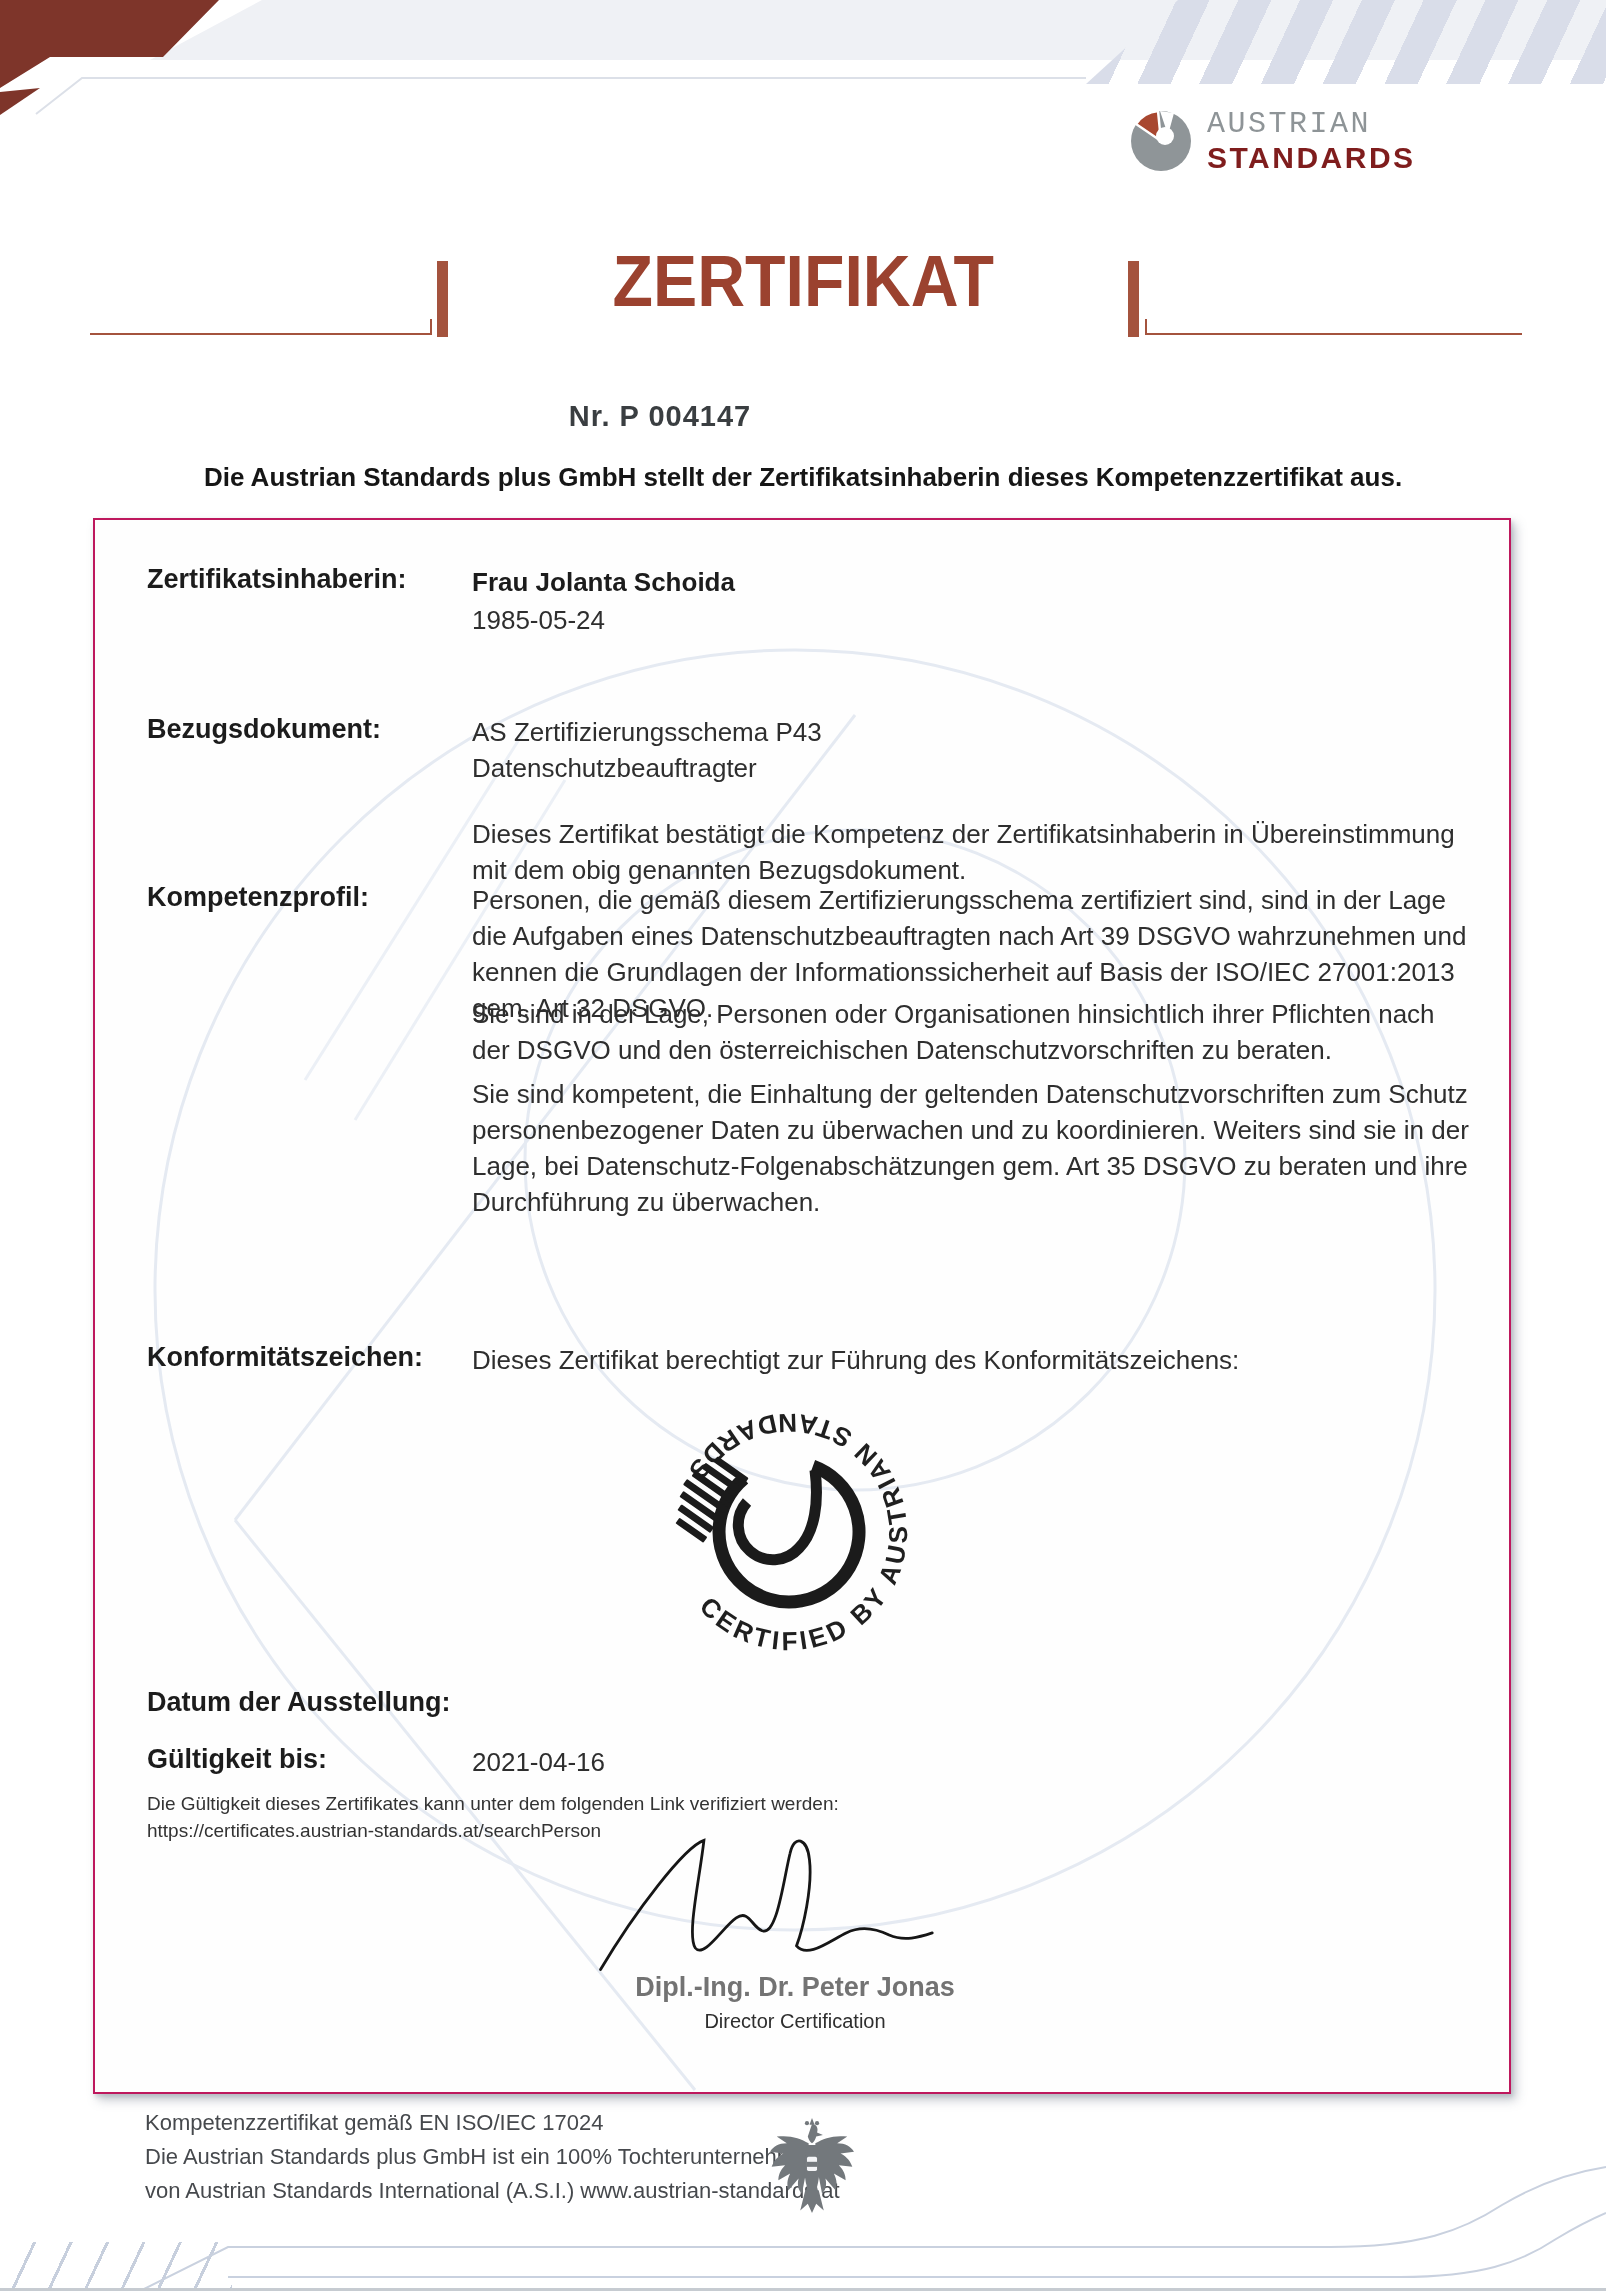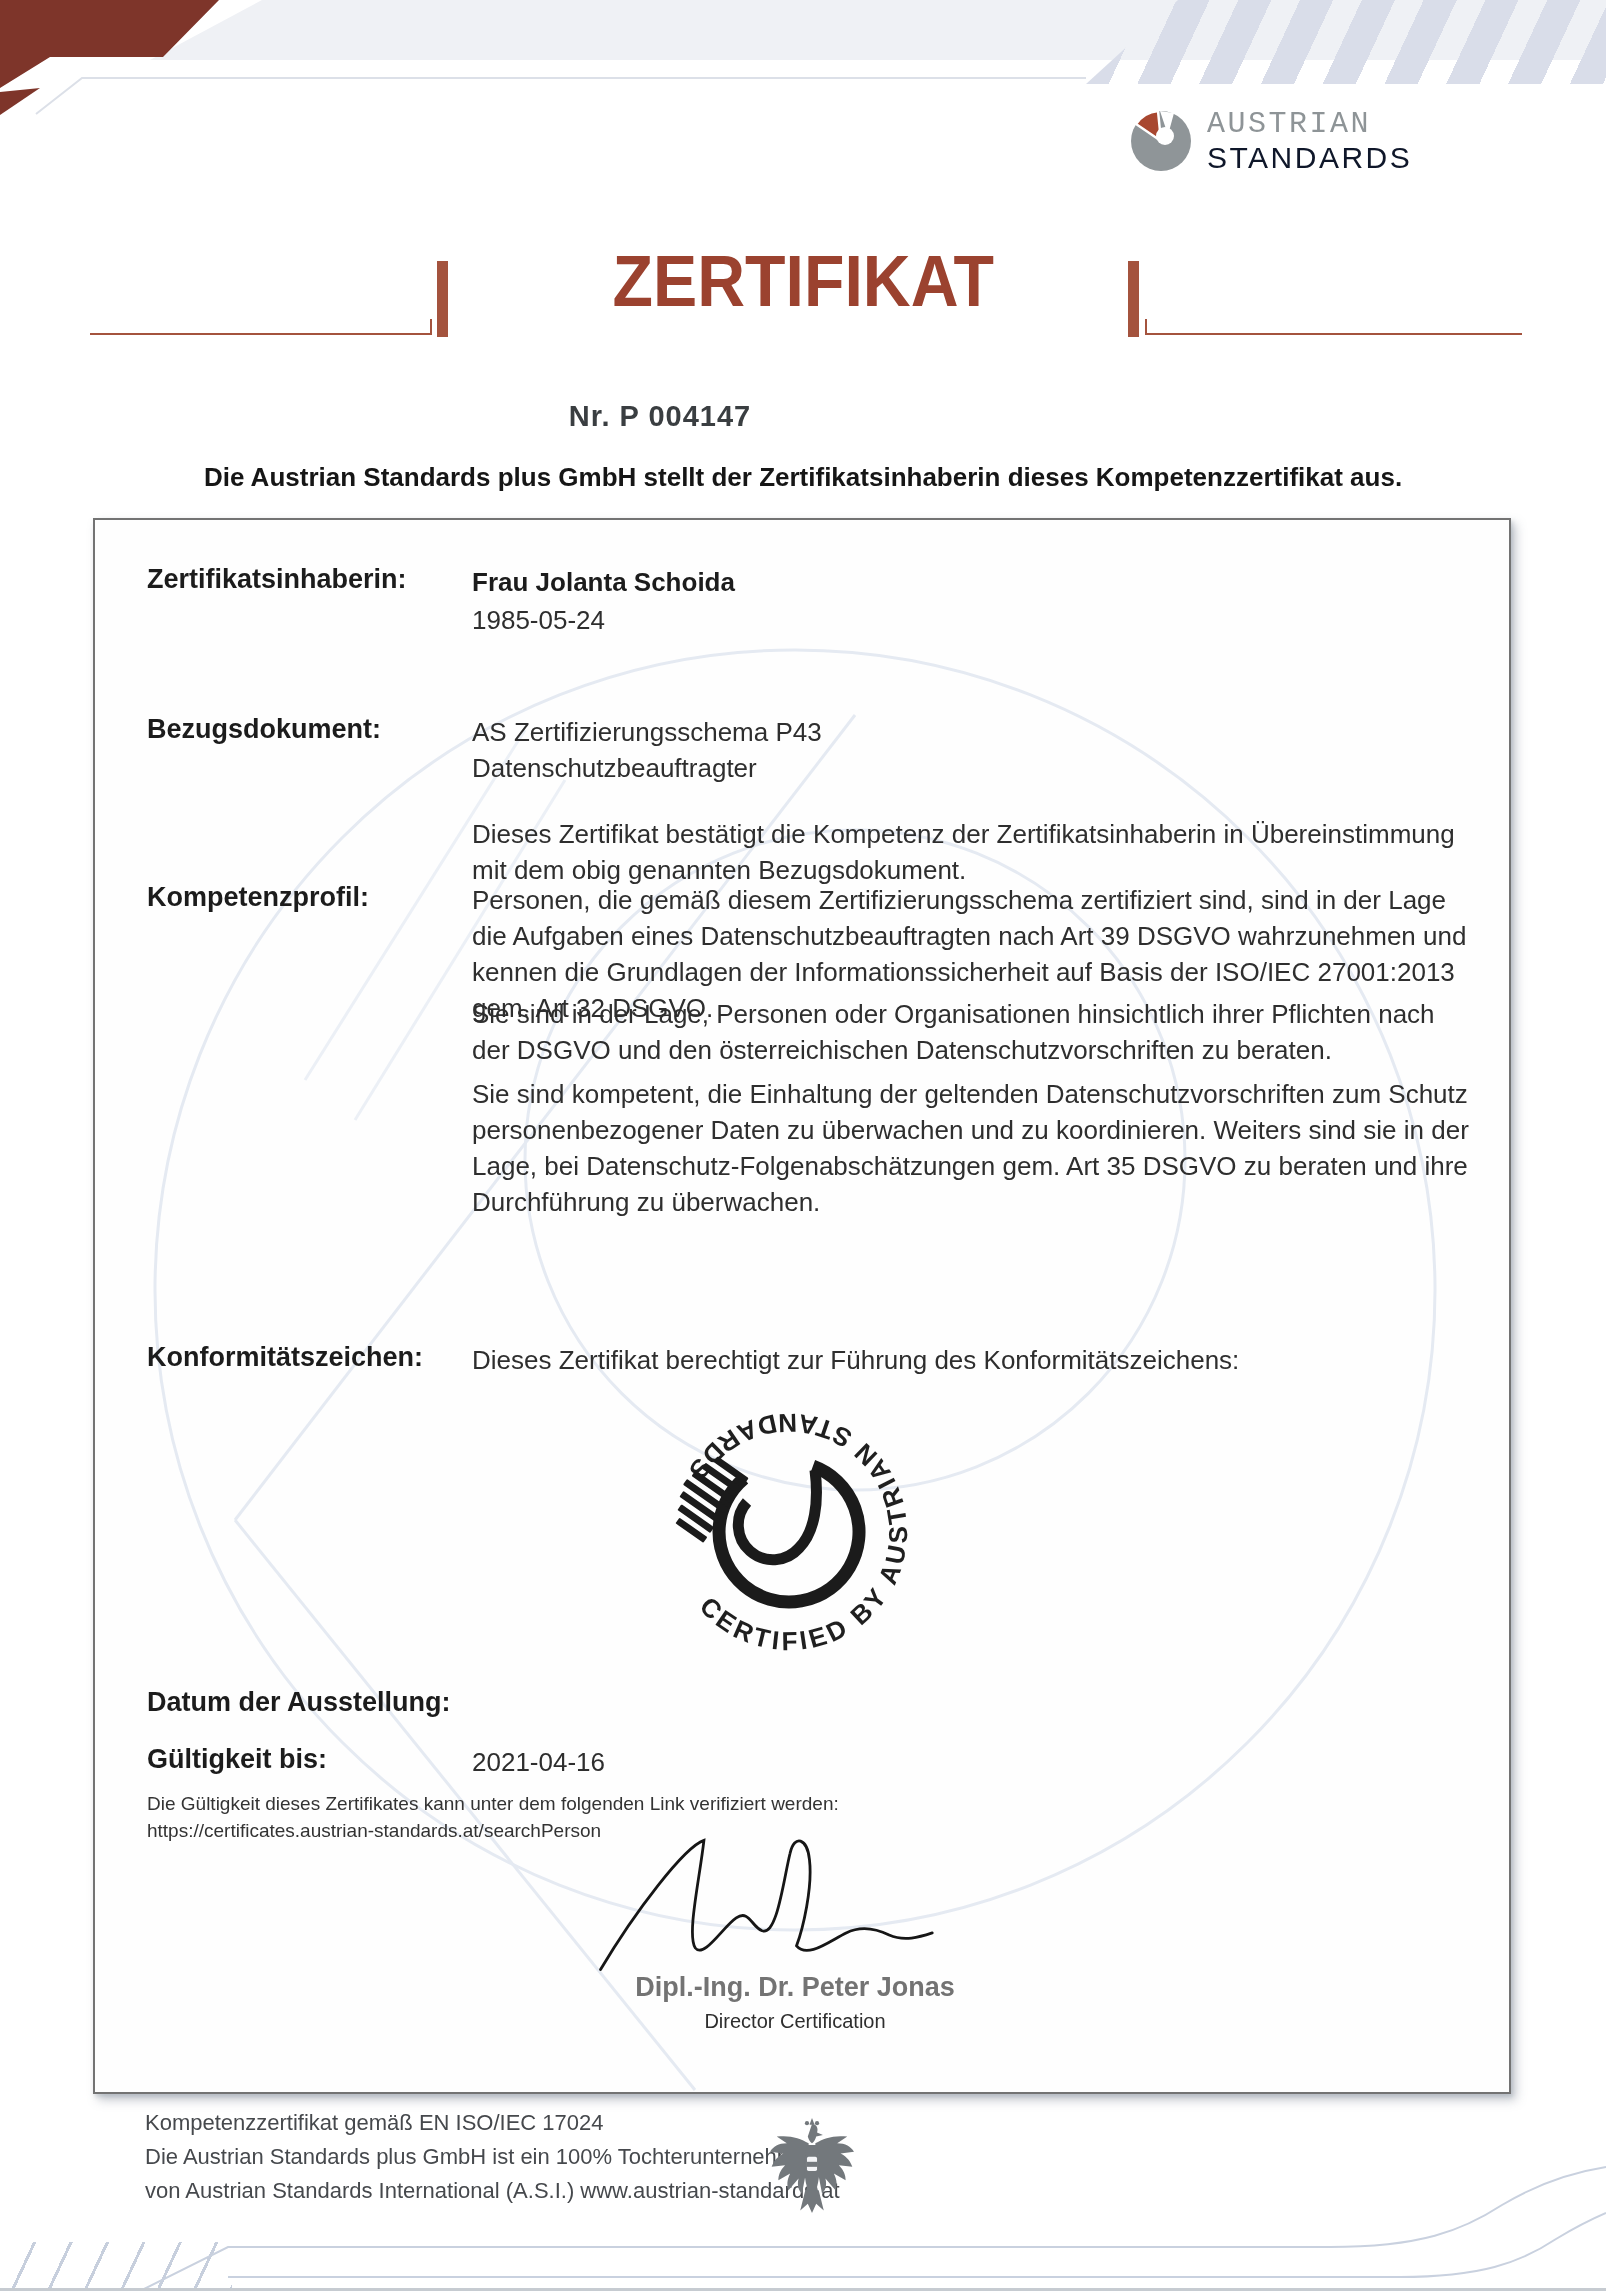--- a/index.html
+++ b/index.html
@@ -29,21 +29,21 @@
     position:absolute; left:1086px; top:0; width:520px; height:84px;
     background:
       repeating-linear-gradient(115deg, rgba(247,248,251,0) 0 26px, #d9dde9 26px 56px);
     clip-path:polygon(92px 0, 100% 0, 100% 100%, 0 100%);
   }
   .topline-svg{position:absolute; left:0; top:0;}
   
   .brand{position:absolute; left:1130px; top:108px; display:flex; align-items:center; gap:15px;}
   .brand-text{line-height:33px; letter-spacing:2.5px; font-size:30px;}
   .brand-l1{color:#8e9497; font-weight:500;font-family:Liberation Mono, monospace;}
-  .brand-l2{color:#0f172a; font-weight:400;}
+  .brand-l2{color:#7f1d1d; font-weight:700;}
   
   .title{
     position:absolute; left:0; top:240px; width:1606px; text-align:center;
     font-size:72px; font-weight:700; color:#9b422f; letter-spacing:0px;
   }
   .title span{display:inline-block; transform:scaleX(.92);}
   .orn{position:absolute; background:#a4533e;}
   .orn-l-line{left:90px;  top:333px; width:342px; height:2px;}
   .orn-l-tick{left:430px; top:319px; width:2px;  height:16px;}
   .orn-l-bar {left:437px; top:261px; width:11px; height:76px;}
@@ -55,21 +55,21 @@
     font-size:29px; font-weight:700; color:#3a3e41; letter-spacing:1px;
   }
   .intro{
     position:absolute; left:0; top:462px; width:1606px; text-align:center;
     font-size:26px; font-weight:700; color:#161616;
   }
   
   .box{
     position:absolute; left:93px; top:518px; width:1414px; height:1572px;
     background:#fefefe;
-    border:2px solid #737373;
+    border:2px solid #be185d;
     box-shadow:5px 6px 10px rgba(108,118,133,.38), 2px 3px 4px rgba(120,130,145,.25);
     overflow:hidden;
   }
   .wm{position:absolute; left:0; top:0; pointer-events:none;}
   .lbl{
     position:absolute; left:52px; width:330px;
     font-size:27px; font-weight:700; color:#1c1c1c;
   }
   .val{
     position:absolute; left:377px; width:1005px;

